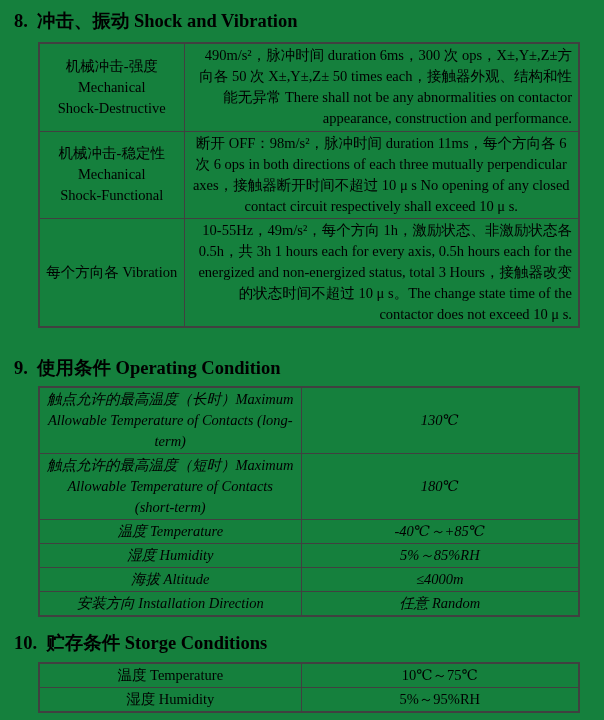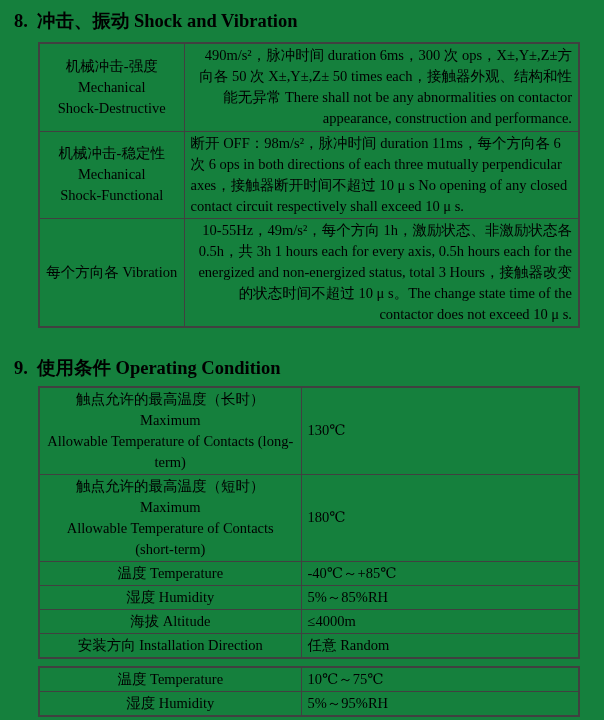--- a/index.html
+++ b/index.html
@@ -25,38 +25,38 @@
   .t9  { margin-top: 28px; }
   .t10 { margin-top: 14px; }
   table.spec {
     border-collapse: collapse;
     table-layout: fixed;
     width: 540px;
     margin-left: 38px;
     border: 2px solid #404040;
   }
   .tb1 { margin-top: 9px; }
-  .tb2 { margin-top: 6px; }
+  .tb2 { margin-top: 6px; font-style: italic; }
   .tb3 { margin-top: 7px; }
   table.spec td {
     border: 1px solid #404040;
     font-size: 14.5px;
     line-height: 21px;
     vertical-align: middle;
     padding: 1px 6px;
     white-space: pre-line;
     overflow: hidden;
   }
   .tb1 col.c-label { width: 145px; }
   .tb1 col.c-value { width: 395px; }
   .tb2 col.c-label, .tb3 col.c-label { width: 262px; }
   .tb2 col.c-value, .tb3 col.c-value { width: 278px; }
   td.lbl { text-align: center; }
   td.val-left   { text-align: right; }
-  td.val-center { }
+  td.val-center { text-align: center; }
   .tb2 td, .tb3 td { line-height: 19px; }
   .tb1 tr.r1 { height: 88px; padding-left: 32px; }
   .tb1 tr.r2 { height: 84px; margin-left: 21px; }
   .tb1 tr.r3 { height: 105px; }
   .tb2 tr.r1 { height: 44px; }
   .tb2 tr.r2 { height: 64px; }
   .tb2 tr.rs { height: 22px; }
   .tb3 tr.rs { height: 22px; }
 </style>
 </head>
@@ -126,20 +126,23 @@
       <td class="lbl">海拔 Altitude</td>
       <td class="val-center">≤4000m</td>
     </tr>
     <tr class="rs">
       <td class="lbl">安装方向 Installation Direction</td>
       <td class="val-center">任意  Random</td>
     </tr>
   </tbody>
     </table>
 
+  <div class="sec-title t10">
+    <span class="sec-num">10.</span><span class="sec-text">贮存条件 Storge Conditions</span>
+  </div>
 
   <table class="spec tb3">
     <colgroup>
         <col class="c-label">
         <col class="c-value">
       </colgroup>
     <tbody>
         <tr class="rs">
       <td class="lbl">温度 Temperature</td>
       <td class="val-center">10℃～75℃</td>

